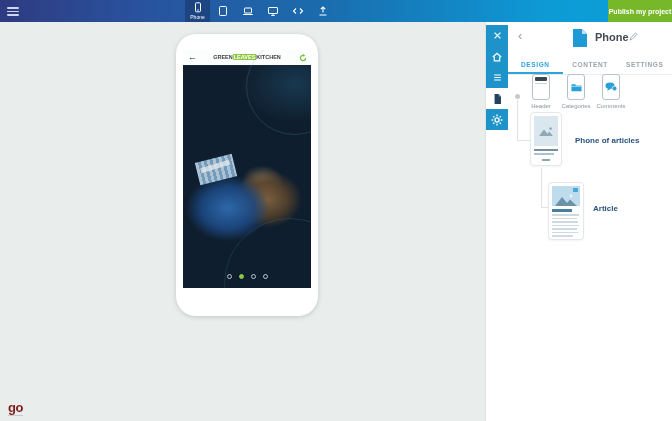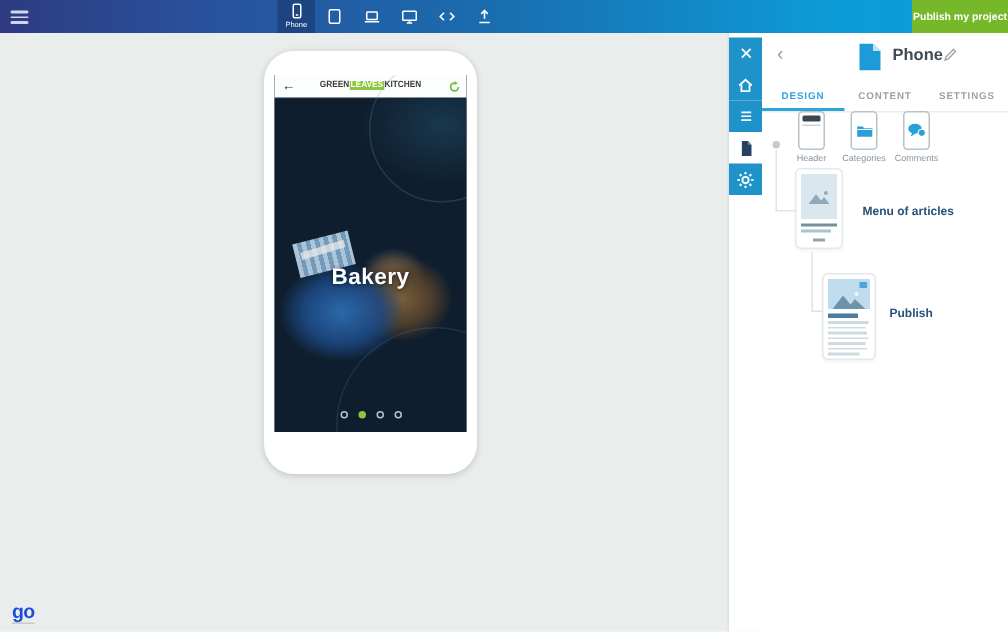--- a/index.html
+++ b/index.html
@@ -15,21 +15,21 @@
   .devices{position:absolute;left:185px;top:0;height:22px;display:flex;}
   .device{width:25px;height:22px;display:flex;flex-direction:column;align-items:center;justify-content:center;cursor:pointer;}
   .device.active{background:rgba(10,16,48,.28);}
   .dlabel{font-size:5px;line-height:5px;color:#fff;margin-top:1px;}
   .publish{position:absolute;right:0;top:0;width:64px;height:22px;background:#76b82a;border:none;
     color:#fff;font-size:7px;font-weight:700;display:flex;align-items:center;justify-content:center;
     white-space:nowrap;cursor:pointer;font-family:"Liberation Sans",sans-serif;}
 
   
   .canvas{position:absolute;left:0;top:22px;width:486px;height:399px;background:#e9edec;border-right:1px solid #dde2e1;box-sizing:border-box;}
-  .watermark{position:absolute;left:8px;bottom:5px;color:#1d4ed8;font-size:13px;font-weight:700;letter-spacing:-.5px;line-height:12px;margin-top:40px;}
+  .watermark{position:absolute;left:8px;bottom:5px;color:#7f1d1d;font-size:13px;font-weight:700;letter-spacing:-.5px;line-height:12px;margin-top:40px;}
   .watermark::after{content:"";display:block;width:15px;height:1px;background:#c4cccb;margin-top:1px;}
 
   
   .phone{position:absolute;left:176px;top:12px;width:142px;height:282px;background:#fff;
     border-radius:20px;box-shadow:0 1px 5px rgba(0,0,0,.16);}
   .screen{position:absolute;left:7px;top:16px;width:128px;height:238px;background:#0f1e2e;overflow:hidden;}
   .appbar{position:absolute;left:0;top:0;right:0;height:16px;background:#fcfdfd;border-bottom:1px solid #17263c;box-sizing:border-box;}
   .back{position:absolute;left:5px;top:0;font-size:9px;line-height:15px;color:#2b2b2b;cursor:pointer;}
   .brand{position:absolute;left:0;right:0;top:0;text-align:center;font-size:6px;font-weight:700;
     line-height:15px;color:#3c3c3c;transform:scaleX(.92);}
@@ -175,21 +175,20 @@
           <svg width="8" height="8" viewBox="0 0 8 8" fill="none">
             <path d="M6.6 4 A2.6 2.6 0 1 1 4 1.4" stroke="#6fbf3e" stroke-width="1.2"></path>
             <path d="M4 0 L6.2 1.4 L4 2.8 Z" fill="#6fbf3e"></path>
           </svg>
           </span>
       </div>
       <div class="photo">
         <div class="swirl s1"></div>
         <div class="swirl s2"></div>
         <div class="napkin"></div>
-        <div class="slide-title">Bakery</div>
         <div class="dots">
           <span class="dot"></span>
           <span class="dot on"></span>
           <span class="dot"></span>
           <span class="dot"></span>
         </div>
       </div>
     </div>
   </div>
 
@@ -291,34 +290,34 @@
       <div class="ph1">
         <svg width="16" height="11" viewBox="0 0 16 11">
           <circle cx="12.6" cy="2.6" r="1.3" fill="#8fa9ba"></circle>
           <path d="M1 10 L6 3.5 L9.5 7.8 L11.3 5.4 L15 10 Z" fill="#8fa9ba"></path>
           </svg>
       </div>
       <div class="t1-line1"></div>
       <div class="t1-line2"></div>
       <div class="t1-dash"></div>
     </div>
-    <span class="tlabel tl1">Menu of articles</span>
+    <span class="tlabel tl1">Phone of articles</span>
 
     <div class="thumb thumb2">
       <div class="ph2">
         <span class="chip"></span>
         <svg width="22" height="13" viewBox="0 0 22 13">
           <circle cx="16" cy="3" r="1.4" fill="#eef6fa"></circle>
           <path d="M0 13 L7 4 L12 10 L15 6.5 L22 13 Z" fill="#6d93aa"></path>
           </svg>
       </div>
       <div class="t2-title"></div>
       <div class="t2-line w95"></div>
       <div class="t2-line w88"></div>
       <div class="t2-line w92"></div>
       <div class="t2-line w95"></div>
       <div class="t2-line w88"></div>
       <div class="t2-line w92"></div>
       <div class="t2-line w75"></div>
     </div>
-    <span class="tlabel tl2">Publish</span>
+    <span class="tlabel tl2">Article</span>
   </div>
 </div>
 
 </body></html>

